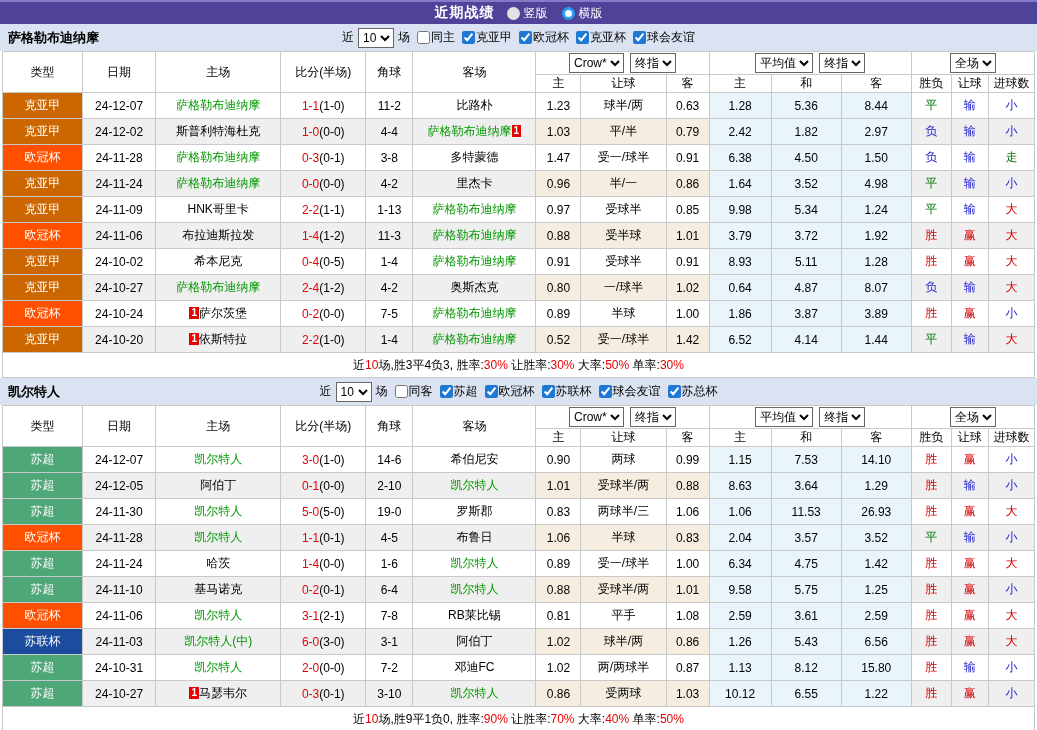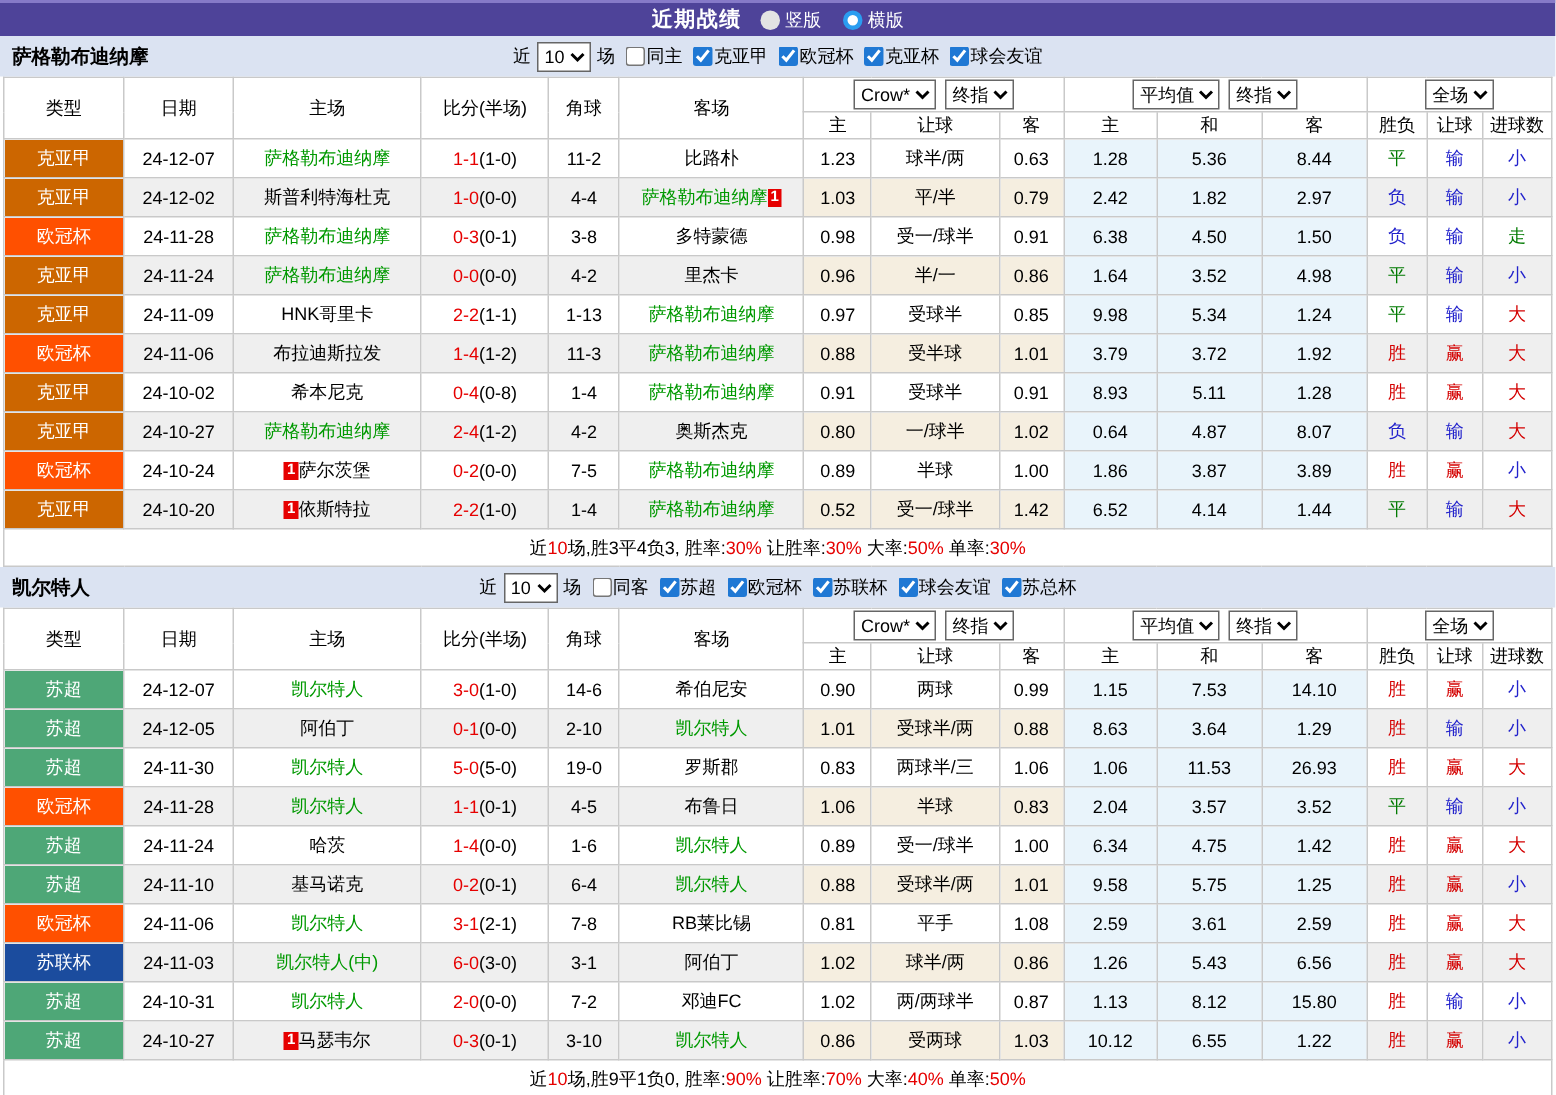--- a/index.html
+++ b/index.html
@@ -184,21 +184,21 @@
     <td class="c-res" style="color: rgb(34, 34, 204);">输</td>
     <td class="c-res" style="color: rgb(34, 34, 204);">小</td>
   </tr>
         <tr>
     <td class="c-type" style="background: rgb(255, 80, 0);">欧冠杯</td>
     <td class="c-date">24-11-28</td>
     <td class="c-team"><span class="self">萨格勒布迪纳摩</span></td>
     <td class="c-score"><span class="score-main">0-3</span><span>(0-1)</span></td>
     <td class="c-corner">3-8</td>
     <td class="c-team"><span>多特蒙德</span></td>
-    <td class="c-odds">0.98</td>
+    <td class="c-odds">1.47</td>
     <td class="c-odds">受一/球半</td>
     <td class="c-odds">0.91</td>
     <td class="c-avg">6.38</td>
     <td class="c-avg">4.50</td>
     <td class="c-avg">1.50</td>
     <td class="c-res" style="color: rgb(34, 34, 204);">负</td>
     <td class="c-res" style="color: rgb(34, 34, 204);">输</td>
     <td class="c-res" style="color: rgb(0, 122, 0);">走</td>
   </tr>
         <tr class="alt">
@@ -249,21 +249,21 @@
     <td class="c-avg">3.72</td>
     <td class="c-avg">1.92</td>
     <td class="c-res" style="color: rgb(212, 0, 0);">胜</td>
     <td class="c-res" style="color: rgb(212, 0, 0);">赢</td>
     <td class="c-res" style="color: rgb(212, 0, 0);">大</td>
   </tr>
         <tr>
     <td class="c-type" style="background: rgb(204, 102, 0);">克亚甲</td>
     <td class="c-date">24-10-02</td>
     <td class="c-team"><span>希本尼克</span></td>
-    <td class="c-score"><span class="score-main">0-4</span><span>(0-8)</span></td>
+    <td class="c-score"><span class="score-main">0-4</span><span>(0-5)</span></td>
     <td class="c-corner">1-4</td>
     <td class="c-team"><span class="self">萨格勒布迪纳摩</span></td>
     <td class="c-odds">0.91</td>
     <td class="c-odds">受球半</td>
     <td class="c-odds">0.91</td>
     <td class="c-avg">8.93</td>
     <td class="c-avg">5.11</td>
     <td class="c-avg">1.28</td>
     <td class="c-res" style="color: rgb(212, 0, 0);">胜</td>
     <td class="c-res" style="color: rgb(212, 0, 0);">赢</td>

